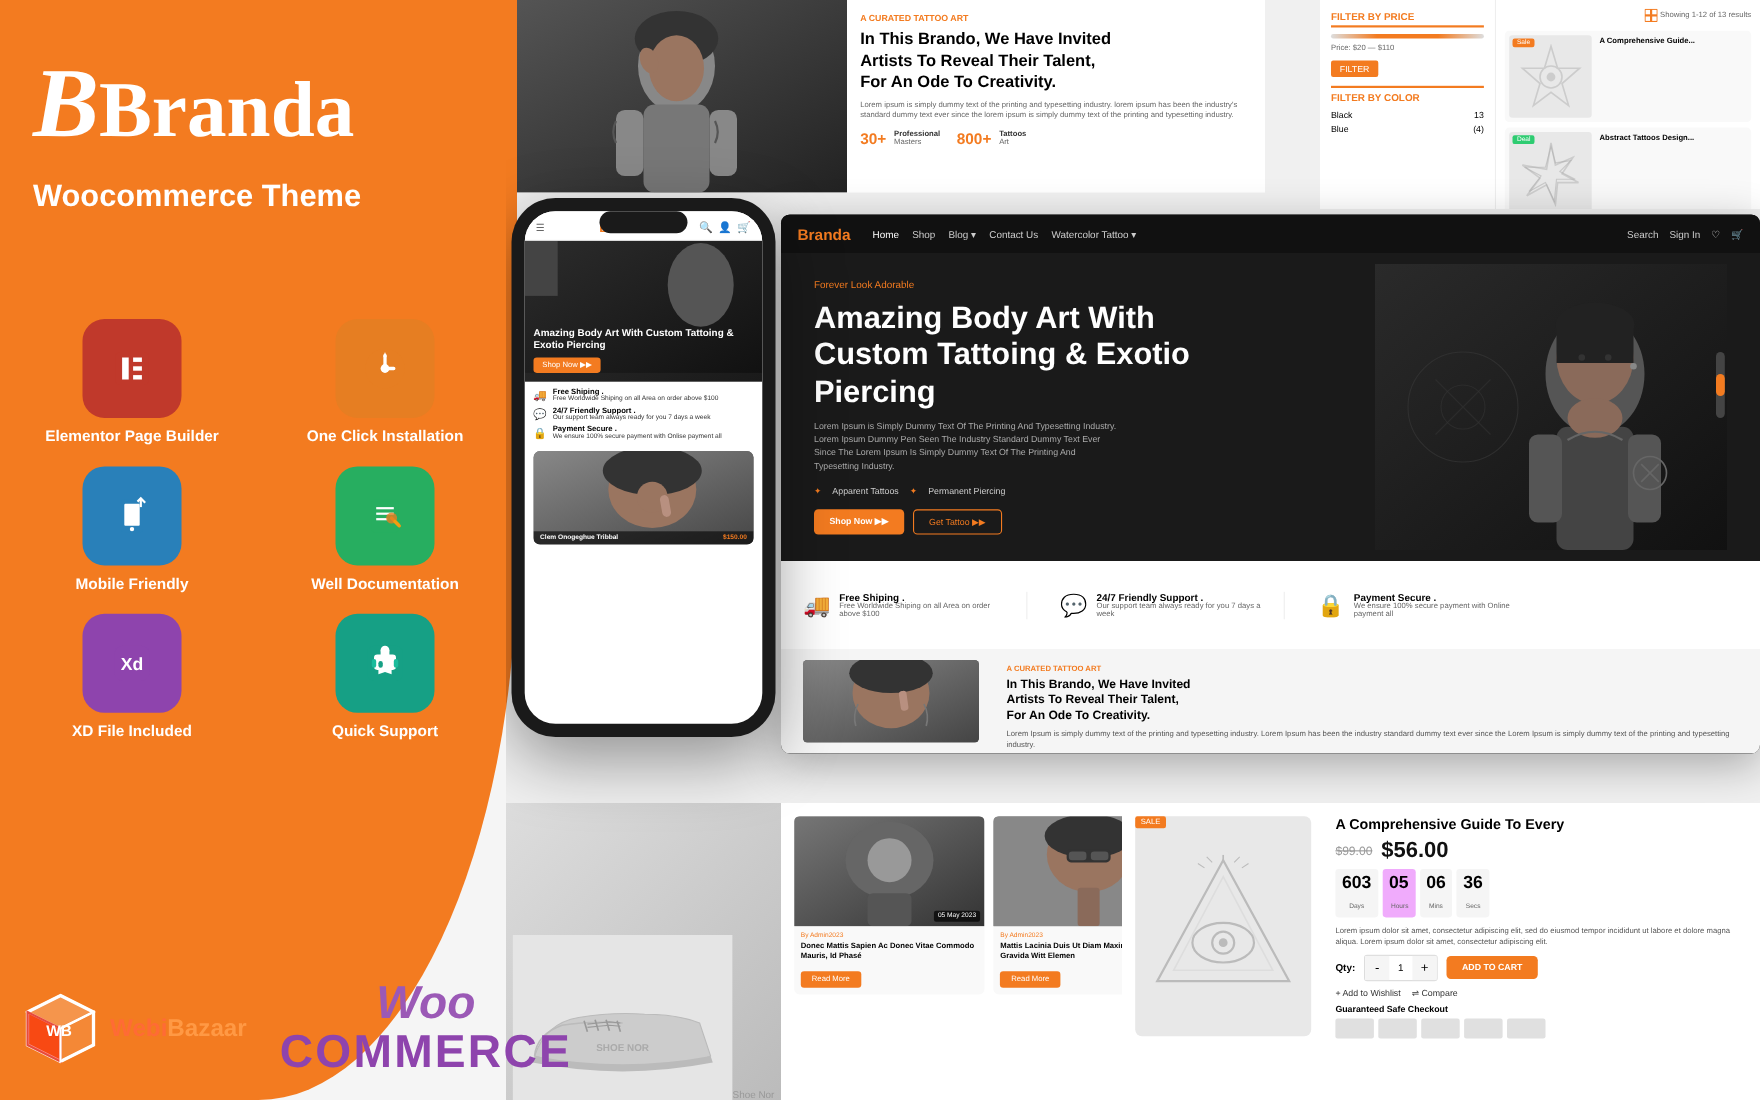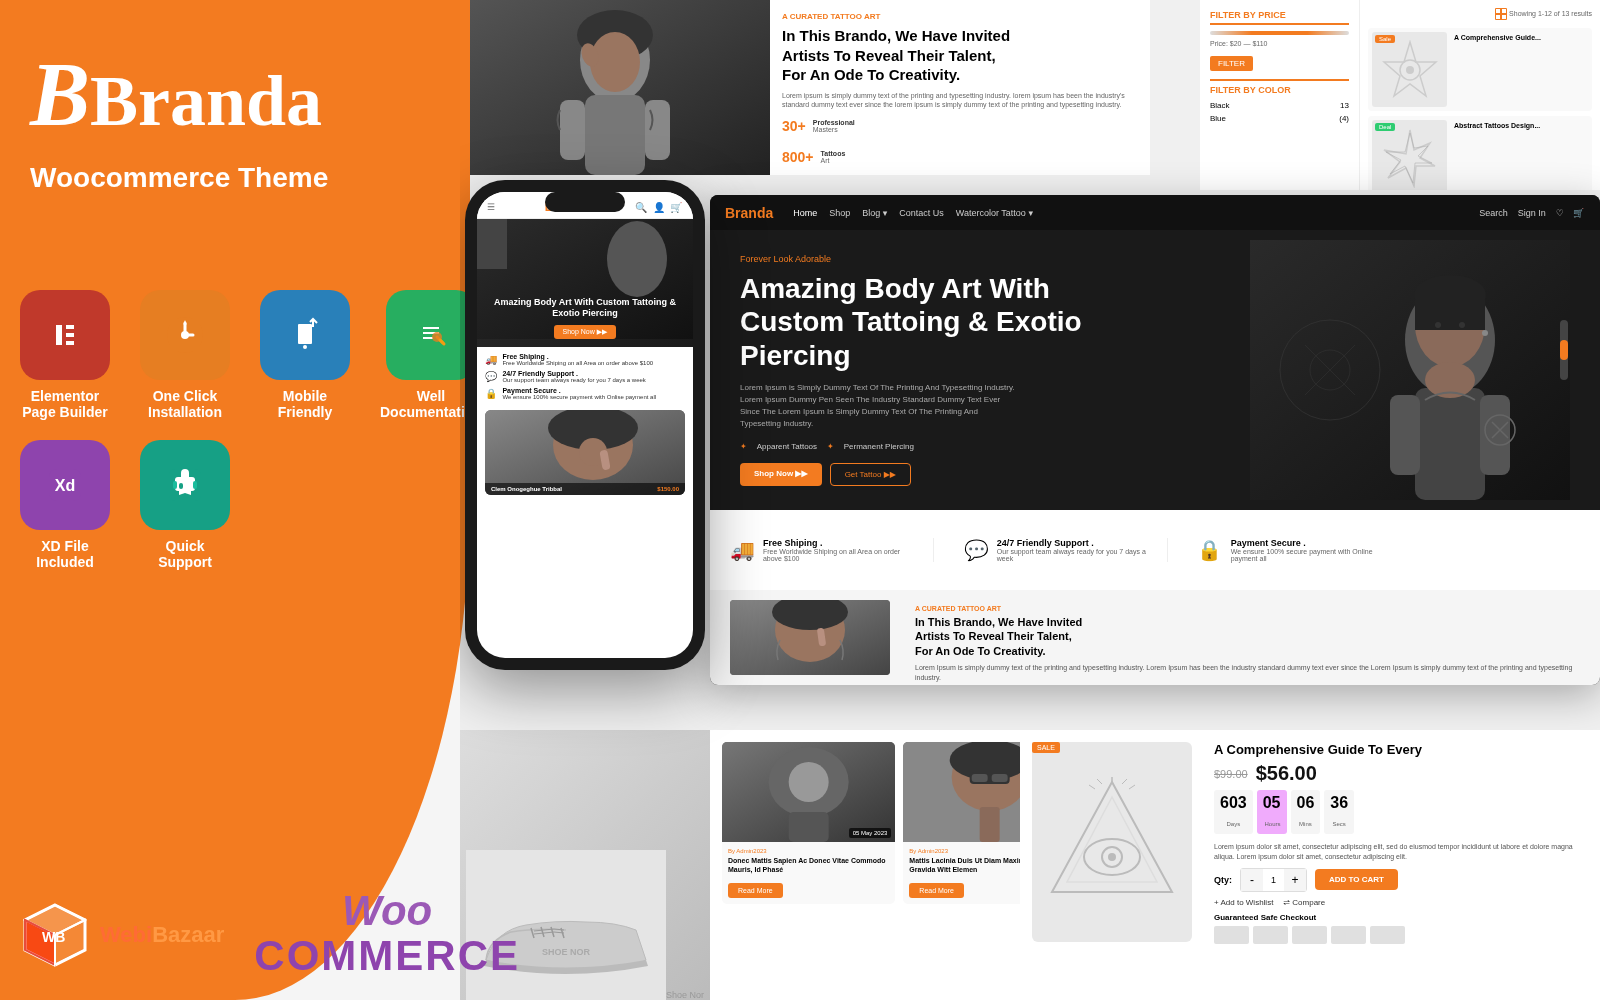--- a/index.html
+++ b/index.html
@@ -32,21 +32,21 @@
       font-weight: 700;
       line-height: 1.3;
     }
 
     
     .features-grid {
       position: absolute;
       left: 20px; top: 290px;
       z-index: 2;
       display: grid;
-      grid-template-columns: 1fr 1fr 1fr 1fr;
+      grid-template-columns: 1fr 1fr;
       gap: 20px 30px;
       width: 430px;
     }
     .feature-item {
       display: flex;
       flex-direction: column;
       align-items: center;
       gap: 8px;
     }
     .feature-icon {
@@ -157,21 +157,20 @@
     .phone-logo { font-size: 12px; font-weight: 800; color: #f37b20; }
     .phone-icons { font-size: 10px; color: #333; display: flex; gap: 5px; }
     .phone-hero {
       height: 128px;
       background: linear-gradient(135deg, #2c2c2c 0%, #1a1a1a 100%);
       position: relative;
       display: flex;
       flex-direction: column;
       justify-content: flex-end;
       padding: 8px;
-      text-align: center;
     }
     .phone-hero-title {
       color: white;
       font-size: 9px;
       font-weight: 800;
       line-height: 1.3;
     }
     .phone-hero-btn {
       background: #f37b20;
       color: white;
@@ -298,21 +297,21 @@
       position: absolute;
       right: 0; top: 0;
       width: 380px; height: 175px;
       background: white;
       padding: 12px;
       overflow: hidden;
     }
     .tattoo-info-subtitle { color: #f37b20; font-size: 8px; font-weight: 700; margin-bottom: 5px; }
     .tattoo-info-title { font-size: 15px; font-weight: 900; line-height: 1.3; margin-bottom: 6px; }
     .tattoo-info-desc { font-size: 7px; color: #666; line-height: 1.4; margin-bottom: 8px; }
-    .tattoo-stats { display: flex; gap: 15px; margin-bottom: 8px; flex-direction: column; }
+    .tattoo-stats { display: flex; gap: 15px; margin-bottom: 8px; }
     .tattoo-stat { display: flex; align-items: center; gap: 3px; }
     .tattoo-stat-num { font-size: 14px; font-weight: 900; color: #f37b20; }
   </style>
 </head>
 <body>
 
 <div class="left-panel"></div>
 
 <div class="logo-area">
   <div style="color:white; font-size:80px; font-weight:900; font-style:italic; line-height:1; font-family: Georgia, serif;">

